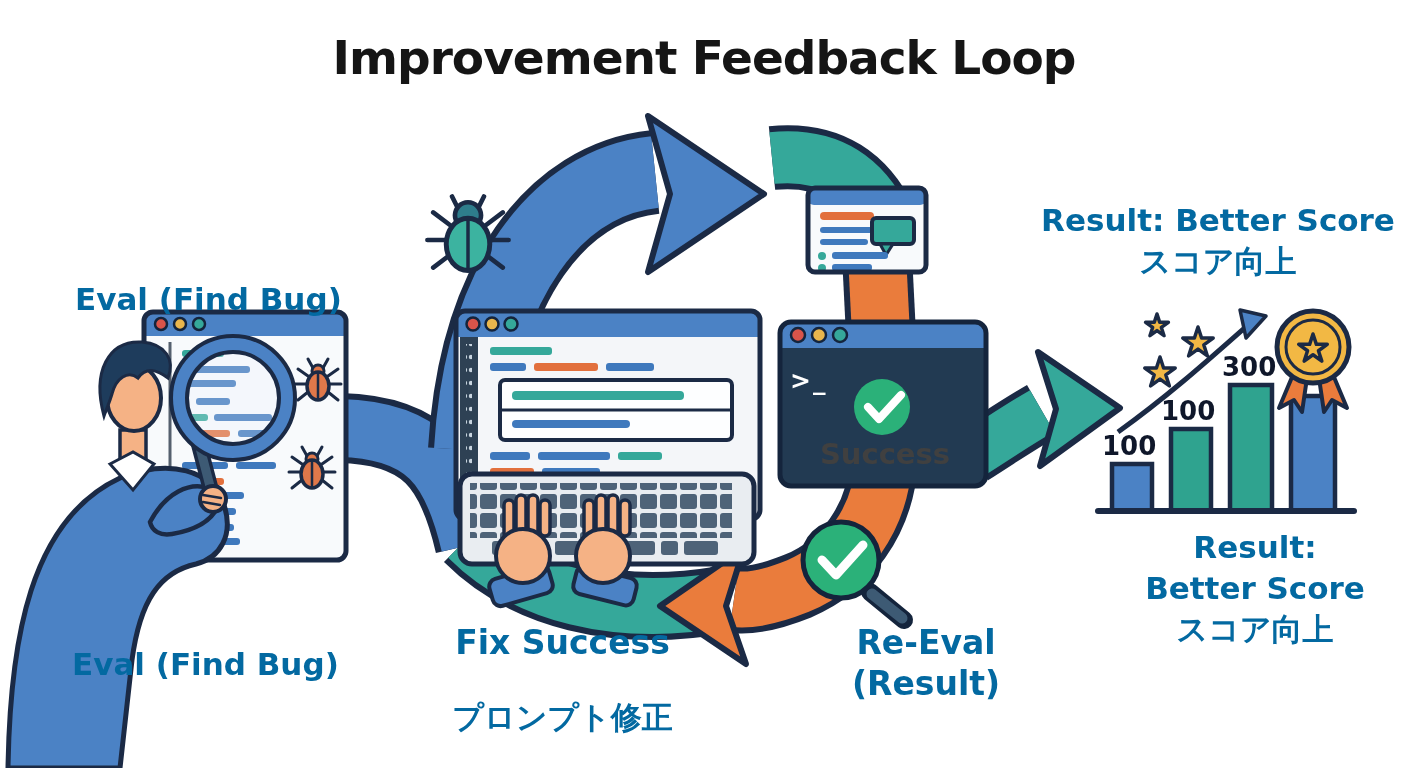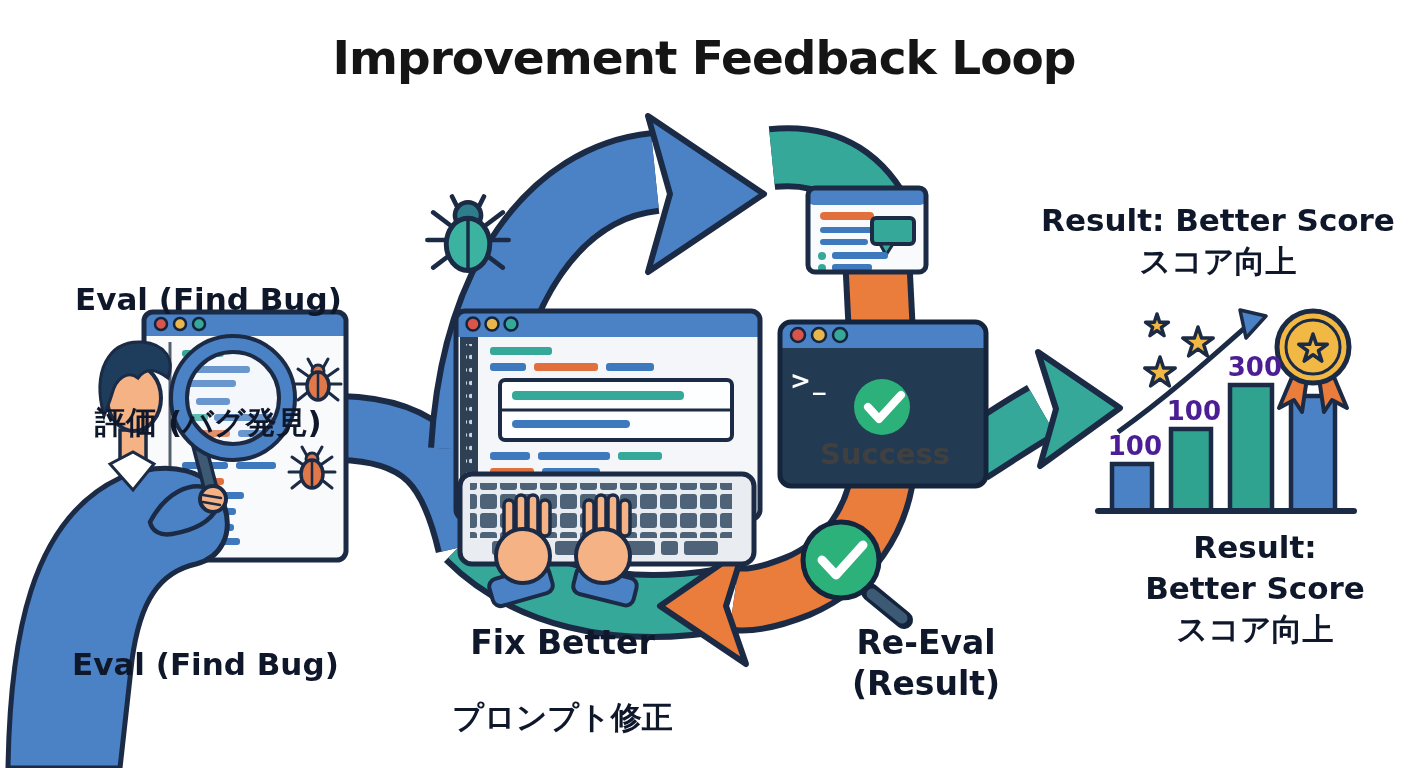--- a/index.html
+++ b/index.html
@@ -3,23 +3,23 @@
 <meta charset="utf-8">
 <style>
   html,body{margin:0;padding:0;background:#ffffff;}
   .canvas{
     position:relative;width:1408px;height:768px;overflow:hidden;background:#ffffff;
     font-family:"DejaVu Sans","Liberation Sans",sans-serif;color:#191919;
   }
   .canvas svg{position:absolute;left:0;top:0;}
   .txt{position:absolute;z-index:5;font-weight:800;white-space:pre;text-align:center;}
   .title{left:0;right:0;top:30px;text-align:center;font-size:47px;letter-spacing:-1px;color:#151515;}
-  .lbl{font-size:31px;line-height:41px;color:#0f172a;}
+  .lbl{font-size:31px;line-height:41px;color:#0369a1;}
   .center{text-align:center;white-space:normal;}
-  .chartnum{font-size:26px;font-weight:700;color:#4c1d95;text-align:right;width:60px;}
+  .chartnum{font-size:26px;font-weight:700;color:#0f172a;text-align:left;width:60px;}
   .prompt{font-size:25px;color:#ffffff;letter-spacing:2px;}
   .success{font-size:29px;color:#404040;text-align:center;width:170px;}
 </style>
 </head>
 <body>
 
 <div class="canvas">
 
 <svg width="1408" height="768" viewBox="0 0 1408 768">
   <defs>
@@ -255,34 +255,33 @@
       <circle cx="1313" cy="347" r="27" fill="none" stroke="#1b2a45" stroke-width="3"></circle>
       <path transform="translate(1313,349) scale(15)" d="M0,-1 L0.2245,-0.309 L0.9511,-0.309 L0.3633,0.118 L0.5878,0.809 L0,0.382 L-0.5878,0.809 L-0.3633,0.118 L-0.9511,-0.309 L-0.2245,-0.309 Z" fill="#f2b844" stroke="#1b2a45" stroke-width="3.5" vector-effect="non-scaling-stroke" stroke-linejoin="round"></path>
     </g>
   </g>
 </svg>
 
 <div class="txt title">Improvement Feedback Loop</div>
 
 <div class="txt lbl" style="left:75px;top:197px;">
   <div>Eval (Find Bug)</div>
-  <div>評価 (バグ発見)</div>
 </div>
 
 <div class="txt lbl" style="left:72px;top:562px;">
   <div>Eval (Find Bug)</div>
   <div>評価（バグ発見）</div>
 </div>
 
 <div class="txt lbl center" style="left:1040px;top:200px;width:356px;">
   <div>Result: Better Score</div>
   <div>スコア向上</div>
 </div>
 
-<div class="txt lbl center" style="left:420px;top:622px;width:285px;font-size:33px;">Fix Better</div>
+<div class="txt lbl center" style="left:420px;top:622px;width:285px;font-size:33px;">Fix Success</div>
 <div class="txt lbl center" style="left:420px;top:697px;width:285px;">プロンプト修正</div>
 
 <div class="txt lbl center" style="left:780px;top:622px;width:292px;font-size:33px;">Re-Eval (Result)</div>
 
 <div class="txt lbl center" style="left:1100px;top:527px;width:310px;line-height:41px;">
   <div>Result:</div>
   <div>Better Score</div>
   <div>スコア向上</div>
 </div>
 

